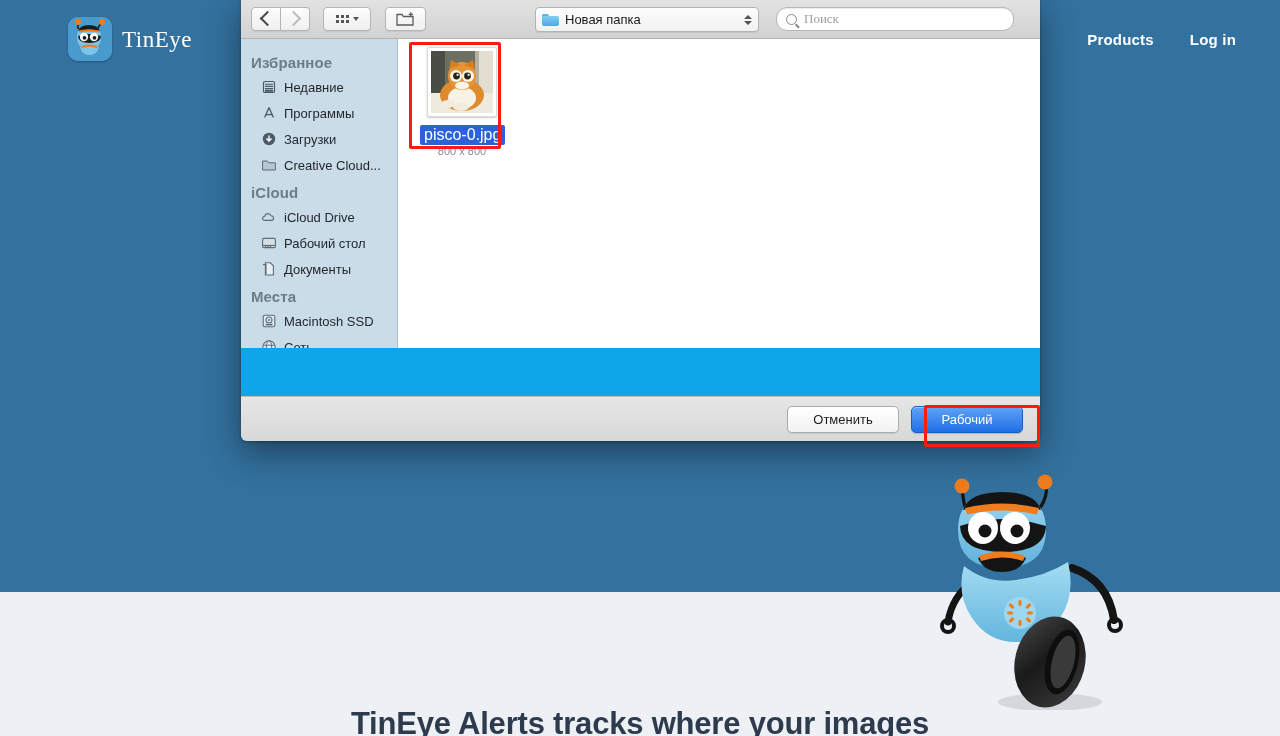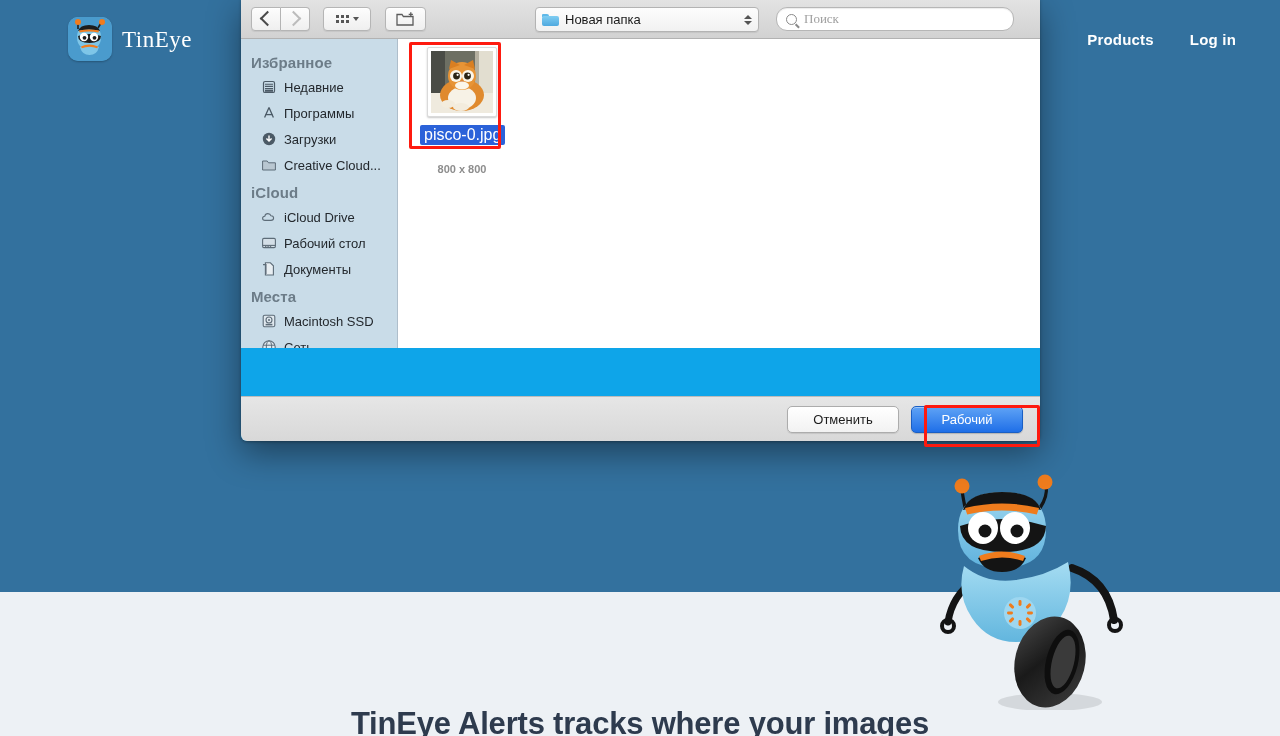--- a/index.html
+++ b/index.html
@@ -178,21 +178,21 @@
     box-shadow: 0 1px 2px rgba(0,0,0,.22);
     box-sizing: content-box;
   }
   .thumb { width: 62px; height: 62px; display: block; }
   .file-name {
     display: inline-block; margin-top: 8px;
     background: #2b62d9; color: #ffffff;
     font-size: 16px; padding: 1px 4px; border-radius: 2px;
     white-space: nowrap;
   }
-  .file-dims { font-size: 11px; color: #8d8d8d; margin-top: 18px; font-weight: bold; }
+  .file-dims { font-size: 11px; color: #8d8d8d; margin-top: 0; }
 
   .footer {
     flex: 0 0 44px; height: 44px;
     background: linear-gradient(180deg,#e6e6e6 0%, #d8d8d8 100%);
     border-top: 1px solid #bcbcbc;
     display: flex; align-items: center; justify-content: flex-end;
     padding-right: 17px; gap: 12px; margin-top: 48px;
   }
   .btn {
     min-width: 82px; height: 25px; border-radius: 5px;

